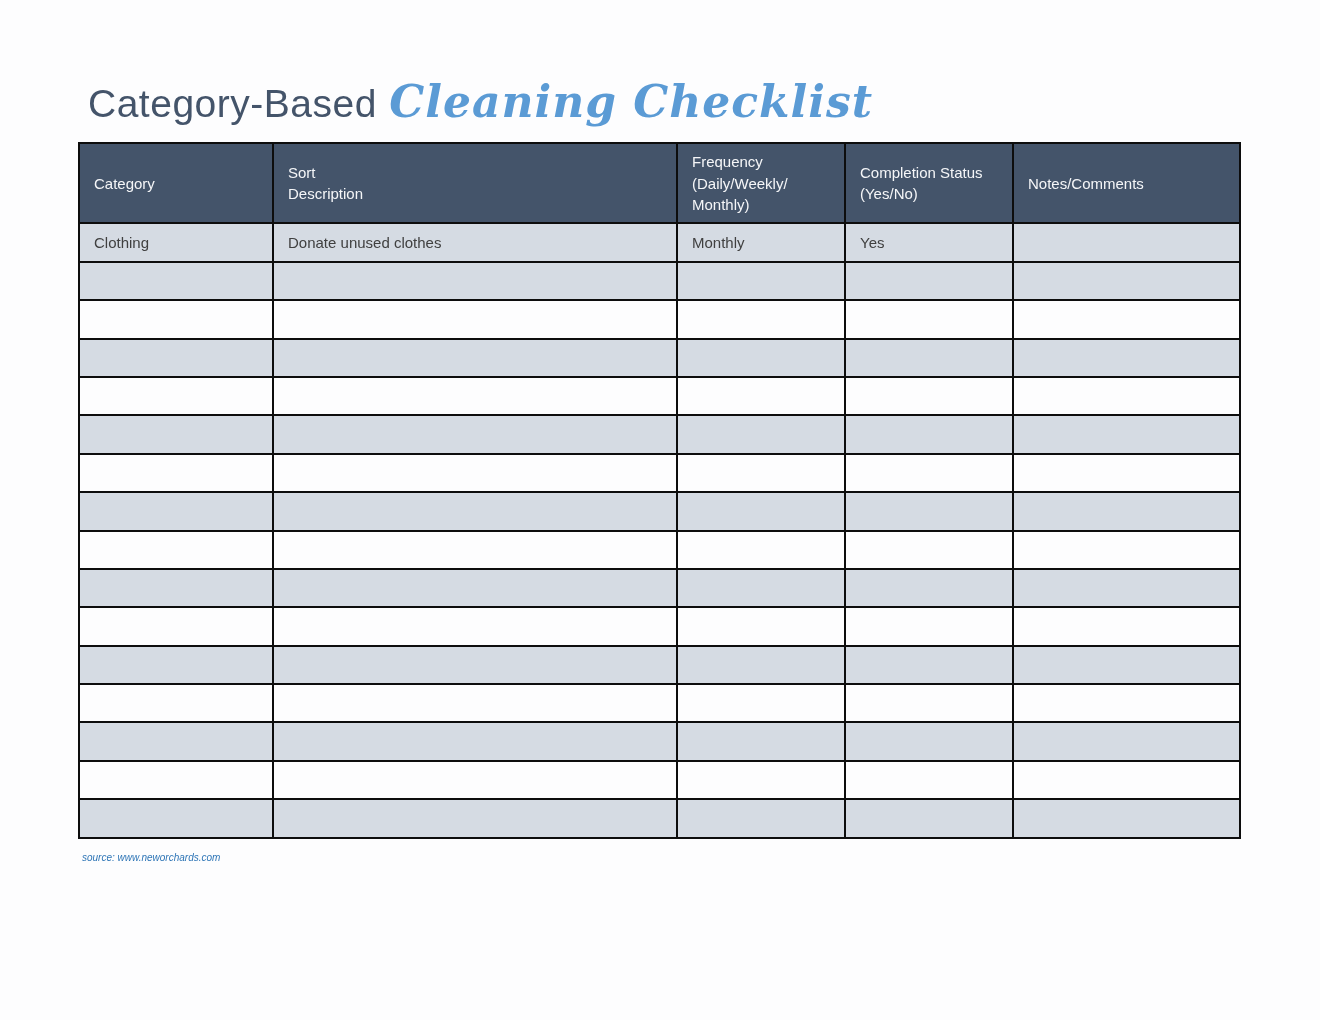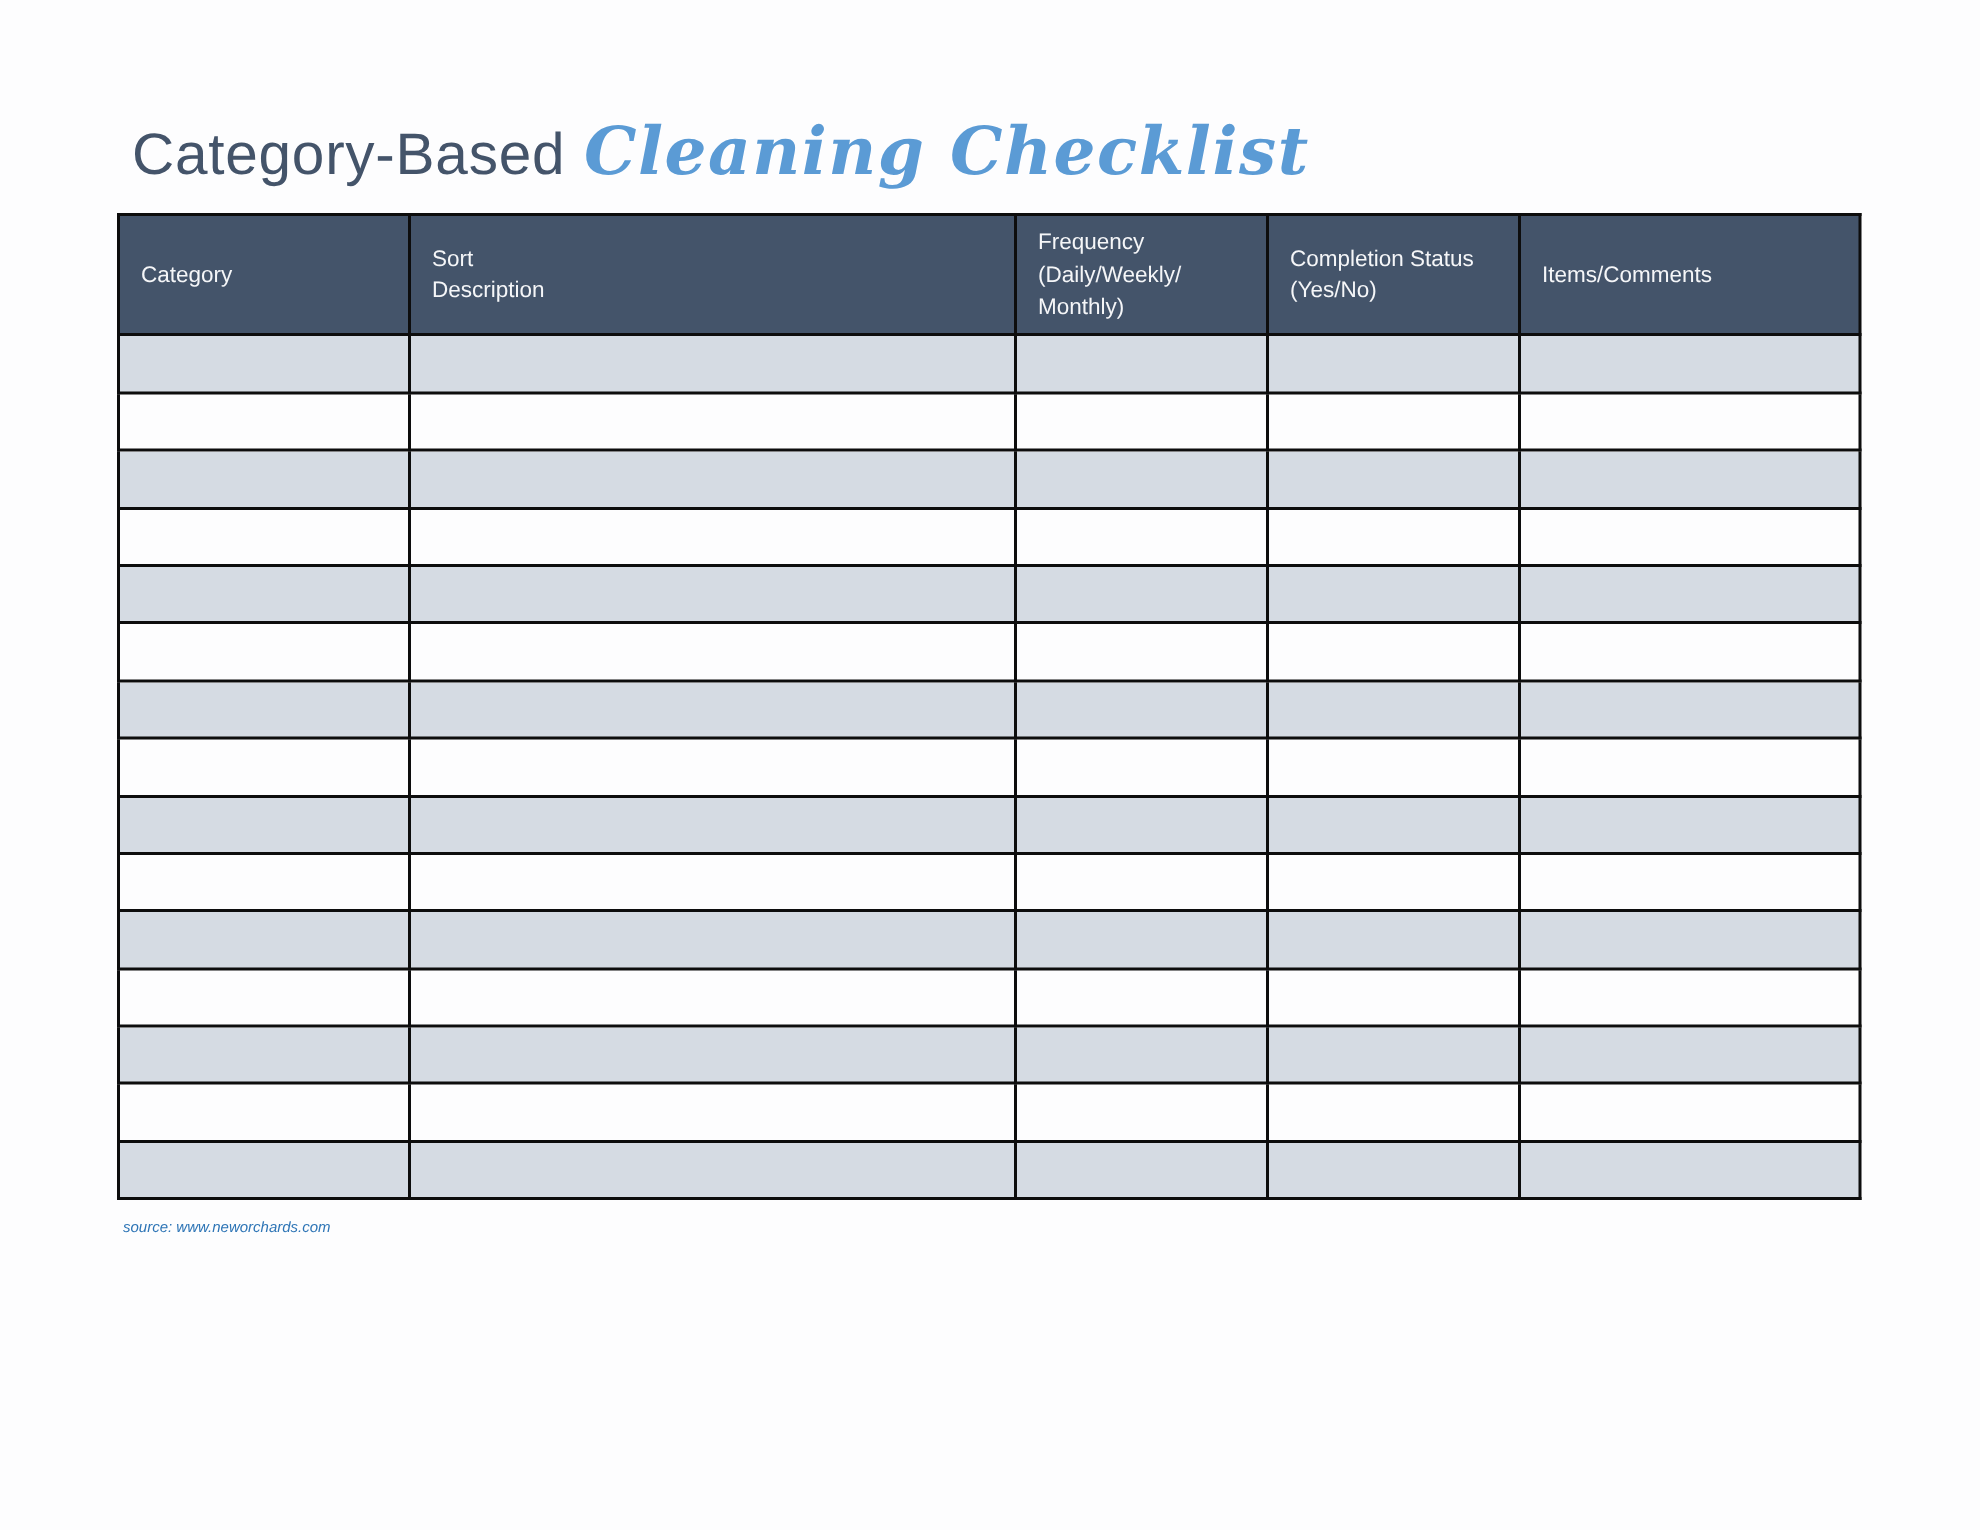--- a/index.html
+++ b/index.html
@@ -114,26 +114,33 @@
           <th>
             <div>Frequency</div>
             <div>(Daily/Weekly/</div>
             <div>Monthly)</div>
           </th>
           <th>
             <div>Completion Status</div>
             <div>(Yes/No)</div>
           </th>
           <th>
-            <div>Items/Comments</div>
+            <div>Notes/Comments</div>
           </th>
         </tr>
     </thead>
     <tbody id="table-body">
         <tr class="shaded">
+          <td>Clothing</td>
+          <td>Donate unused clothes</td>
+          <td>Monthly</td>
+          <td>Yes</td>
+          <td></td>
+        </tr>
+        <tr class="shaded">
           <td></td>
           <td></td>
           <td></td>
           <td></td>
           <td></td>
         </tr>
         <tr>
           <td></td>
           <td></td>
           <td></td>

